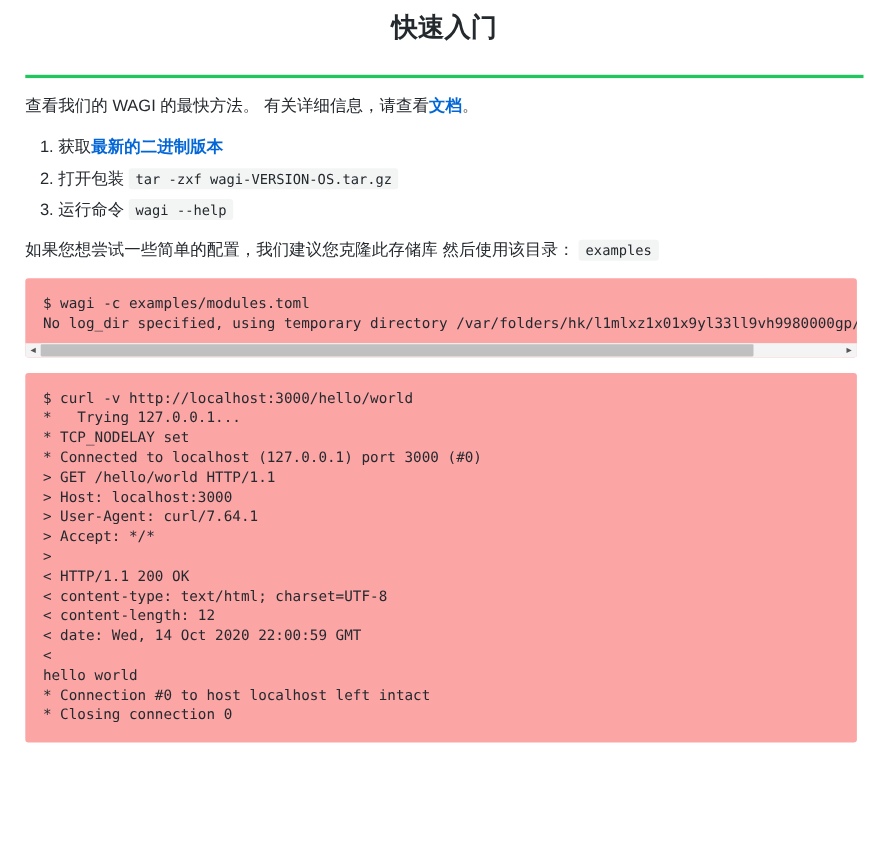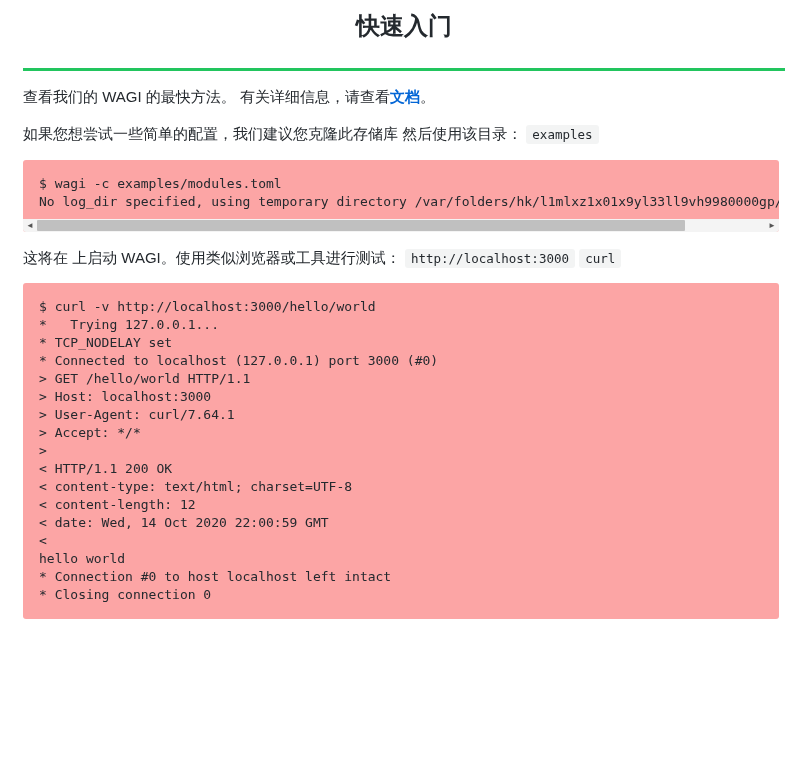--- a/index.html
+++ b/index.html
@@ -92,36 +92,40 @@
 </style>
 </head>
 <body>
 
 <div class="page">
 
   <h1 class="title">快速入门</h1>
 
   <p><span class="seg">查看我们的 WAGI 的最快方法。 有关详细信息，请查看</span><a href="#">文档</a><span class="seg">。</span></p>
 
+  <ol class="steps">
+    <li><span class="seg">获取</span><a href="#">最新的二进制版本</a></li>
+    <li><span class="seg">打开包装 </span><code class="inline">tar -zxf wagi-VERSION-OS.tar.gz</code></li>
+    <li><span class="seg">运行命令 </span><code class="inline">wagi --help</code></li>
+  </ol>
 
   <p><span class="seg">如果您想尝试一些简单的配置，我们建议您克隆此存储库 然后使用该目录：</span> <code class="inline">examples</code></p>
 
   <div class="code-block">
     <pre>$ wagi -c examples/modules.toml
 No log_dir specified, using temporary directory /var/folders/hk/l1mlxz1x01x9yl33ll9vh9980000gp/T/.tmpx55XkJ f</pre>
     <div class="h-scrollbar">
       <div class="sb-arrow">◄</div>
       <div class="sb-track">
         <div class="sb-thumb"></div>
       </div>
       <div class="sb-arrow">►</div>
     </div>
   </div>
 
-  <p><span class="seg">这将在 上启动 WAGI。使用类似浏览器或工具进行测试：</span> <code class="inline">http://localhost:3000</code> <code class="inline">curl</code></p>
 
   <div class="code-block plain">
     <pre>$ curl -v http://localhost:3000/hello/world
 *   Trying 127.0.0.1...
 * TCP_NODELAY set
 * Connected to localhost (127.0.0.1) port 3000 (#0)
 &gt; GET /hello/world HTTP/1.1
 &gt; Host: localhost:3000
 &gt; User-Agent: curl/7.64.1
 &gt; Accept: */*

